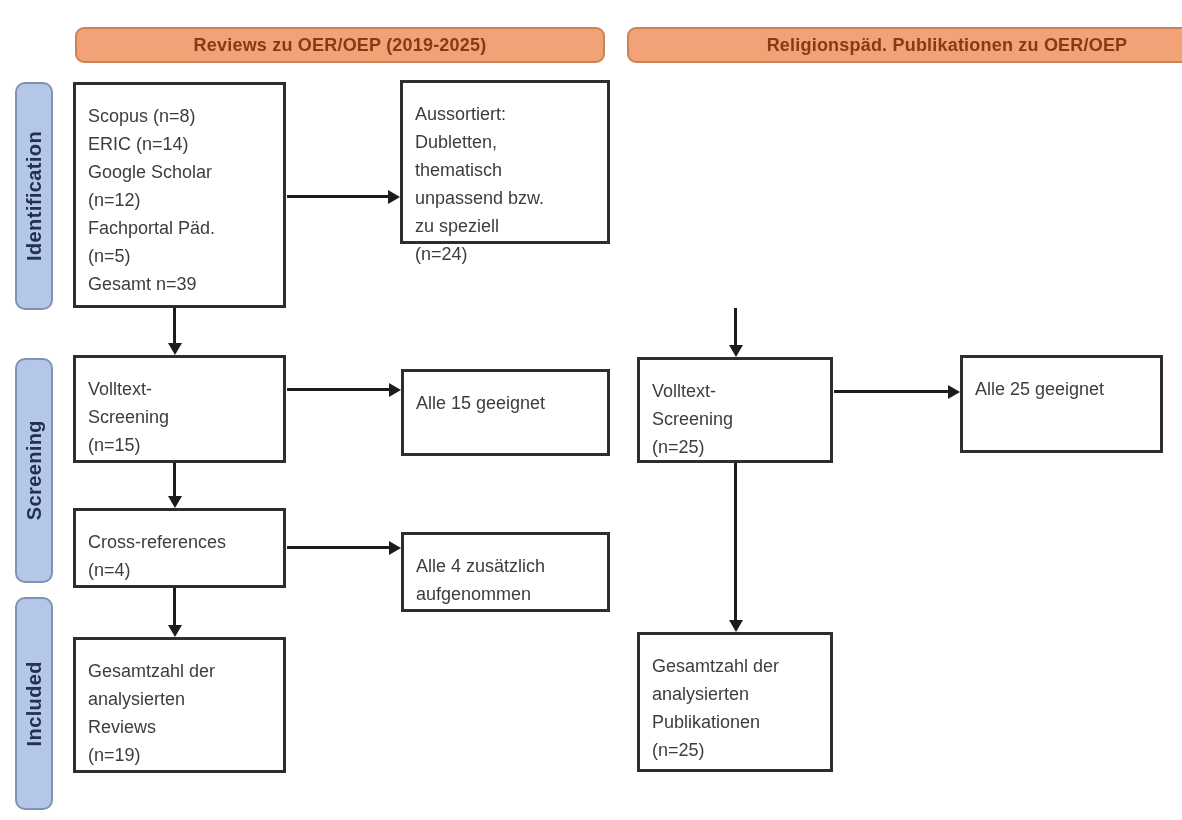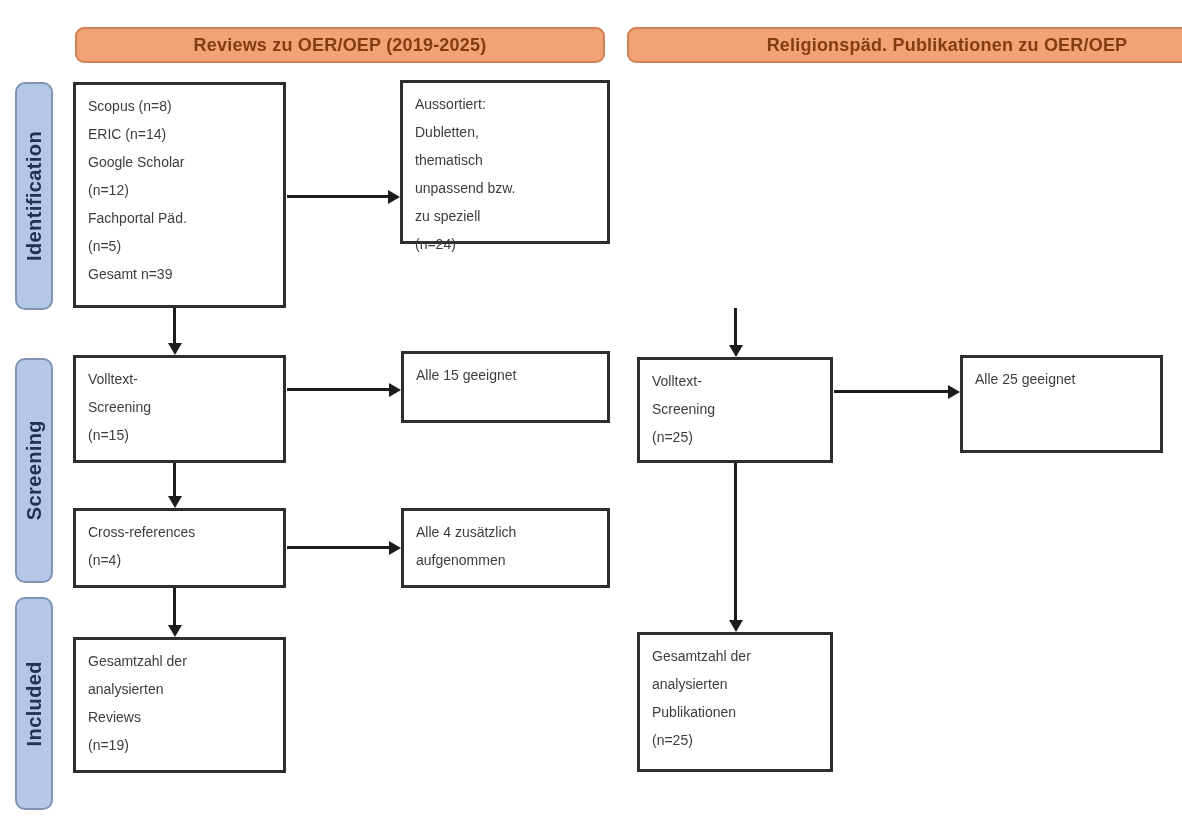--- a/index.html
+++ b/index.html
@@ -61,23 +61,23 @@
     font-weight: bold;
     letter-spacing: 0.4px;
     white-space: nowrap;
   }
   .box {
     position: absolute;
     box-sizing: border-box;
     background: var(--box-bg);
     border: 3px solid var(--box-border);
     color: var(--box-text);
-    font-size: 14px;
+    font-size: 18px;
     line-height: 28px;
-    padding: 7px 12px;
+    padding: 17px 12px;
     white-space: pre-line;
   }
   .arrow-h {
     position: absolute;
     height: 3px;
     background: var(--arrow);
   }
   .arrow-h::after {
     content: "";
     position: absolute;
@@ -133,24 +133,24 @@
 Gesamt n=39</div>
   <div class="box" style="left:400px; top:80px; width:210px; height:164px;">Aussortiert:
 Dubletten,
 thematisch
 unpassend bzw.
 zu speziell
 (n=24)</div>
   <div class="box" style="left:73px; top:355px; width:213px; height:108px;">Volltext-
 Screening
 (n=15)</div>
-  <div class="box" style="left:401px; top:351px; width:209px; height:72px;">Alle 15 geeignet</div>
+  <div class="box" style="left:401px; top:369px; width:209px; height:87px;">Alle 15 geeignet</div>
   <div class="box" style="left:73px; top:508px; width:213px; height:80px;">Cross-references
 (n=4)</div>
-  <div class="box" style="left:401px; top:508px; width:209px; height:80px;">Alle 4 zusätzlich
+  <div class="box" style="left:401px; top:532px; width:209px; height:80px;">Alle 4 zusätzlich
 aufgenommen</div>
   <div class="box" style="left:73px; top:637px; width:213px; height:136px;">Gesamtzahl der
 analysierten
 Reviews
 (n=19)</div>
 
   <div class="box" style="left:637px; top:357px; width:196px; height:106px;">Volltext-
 Screening
 (n=25)</div>
   <div class="box" style="left:960px; top:355px; width:203px; height:98px;">Alle 25 geeignet</div>

